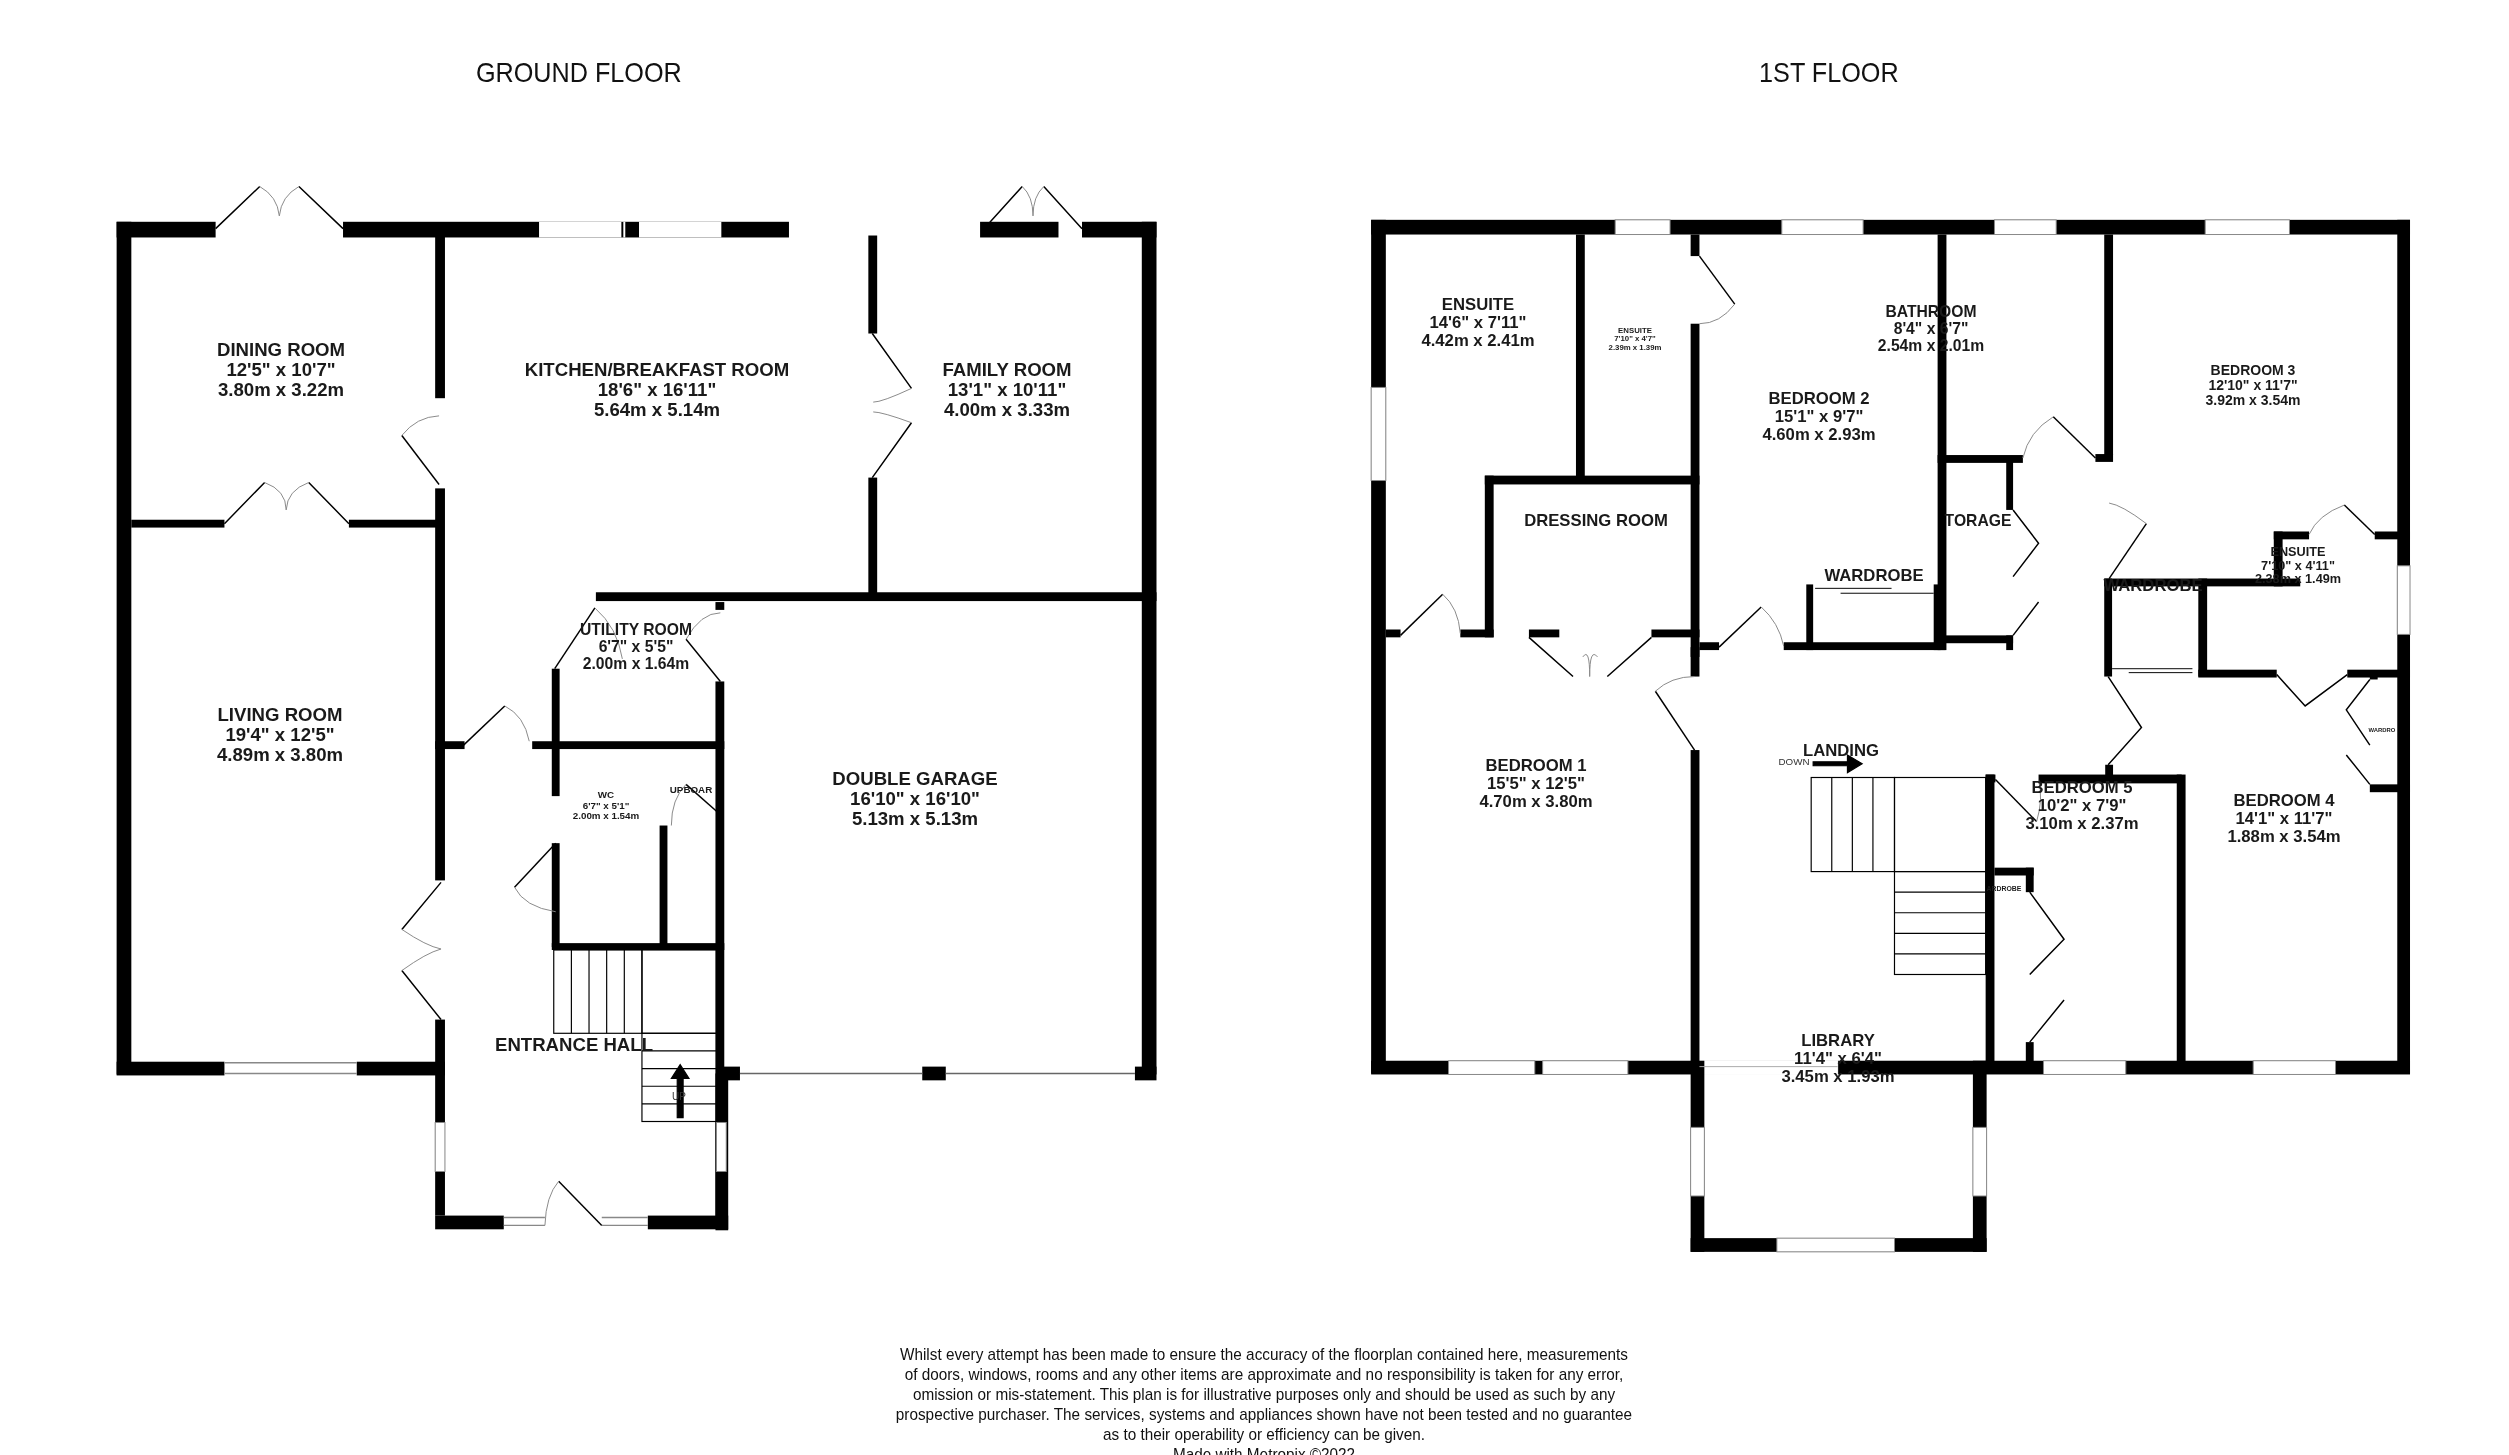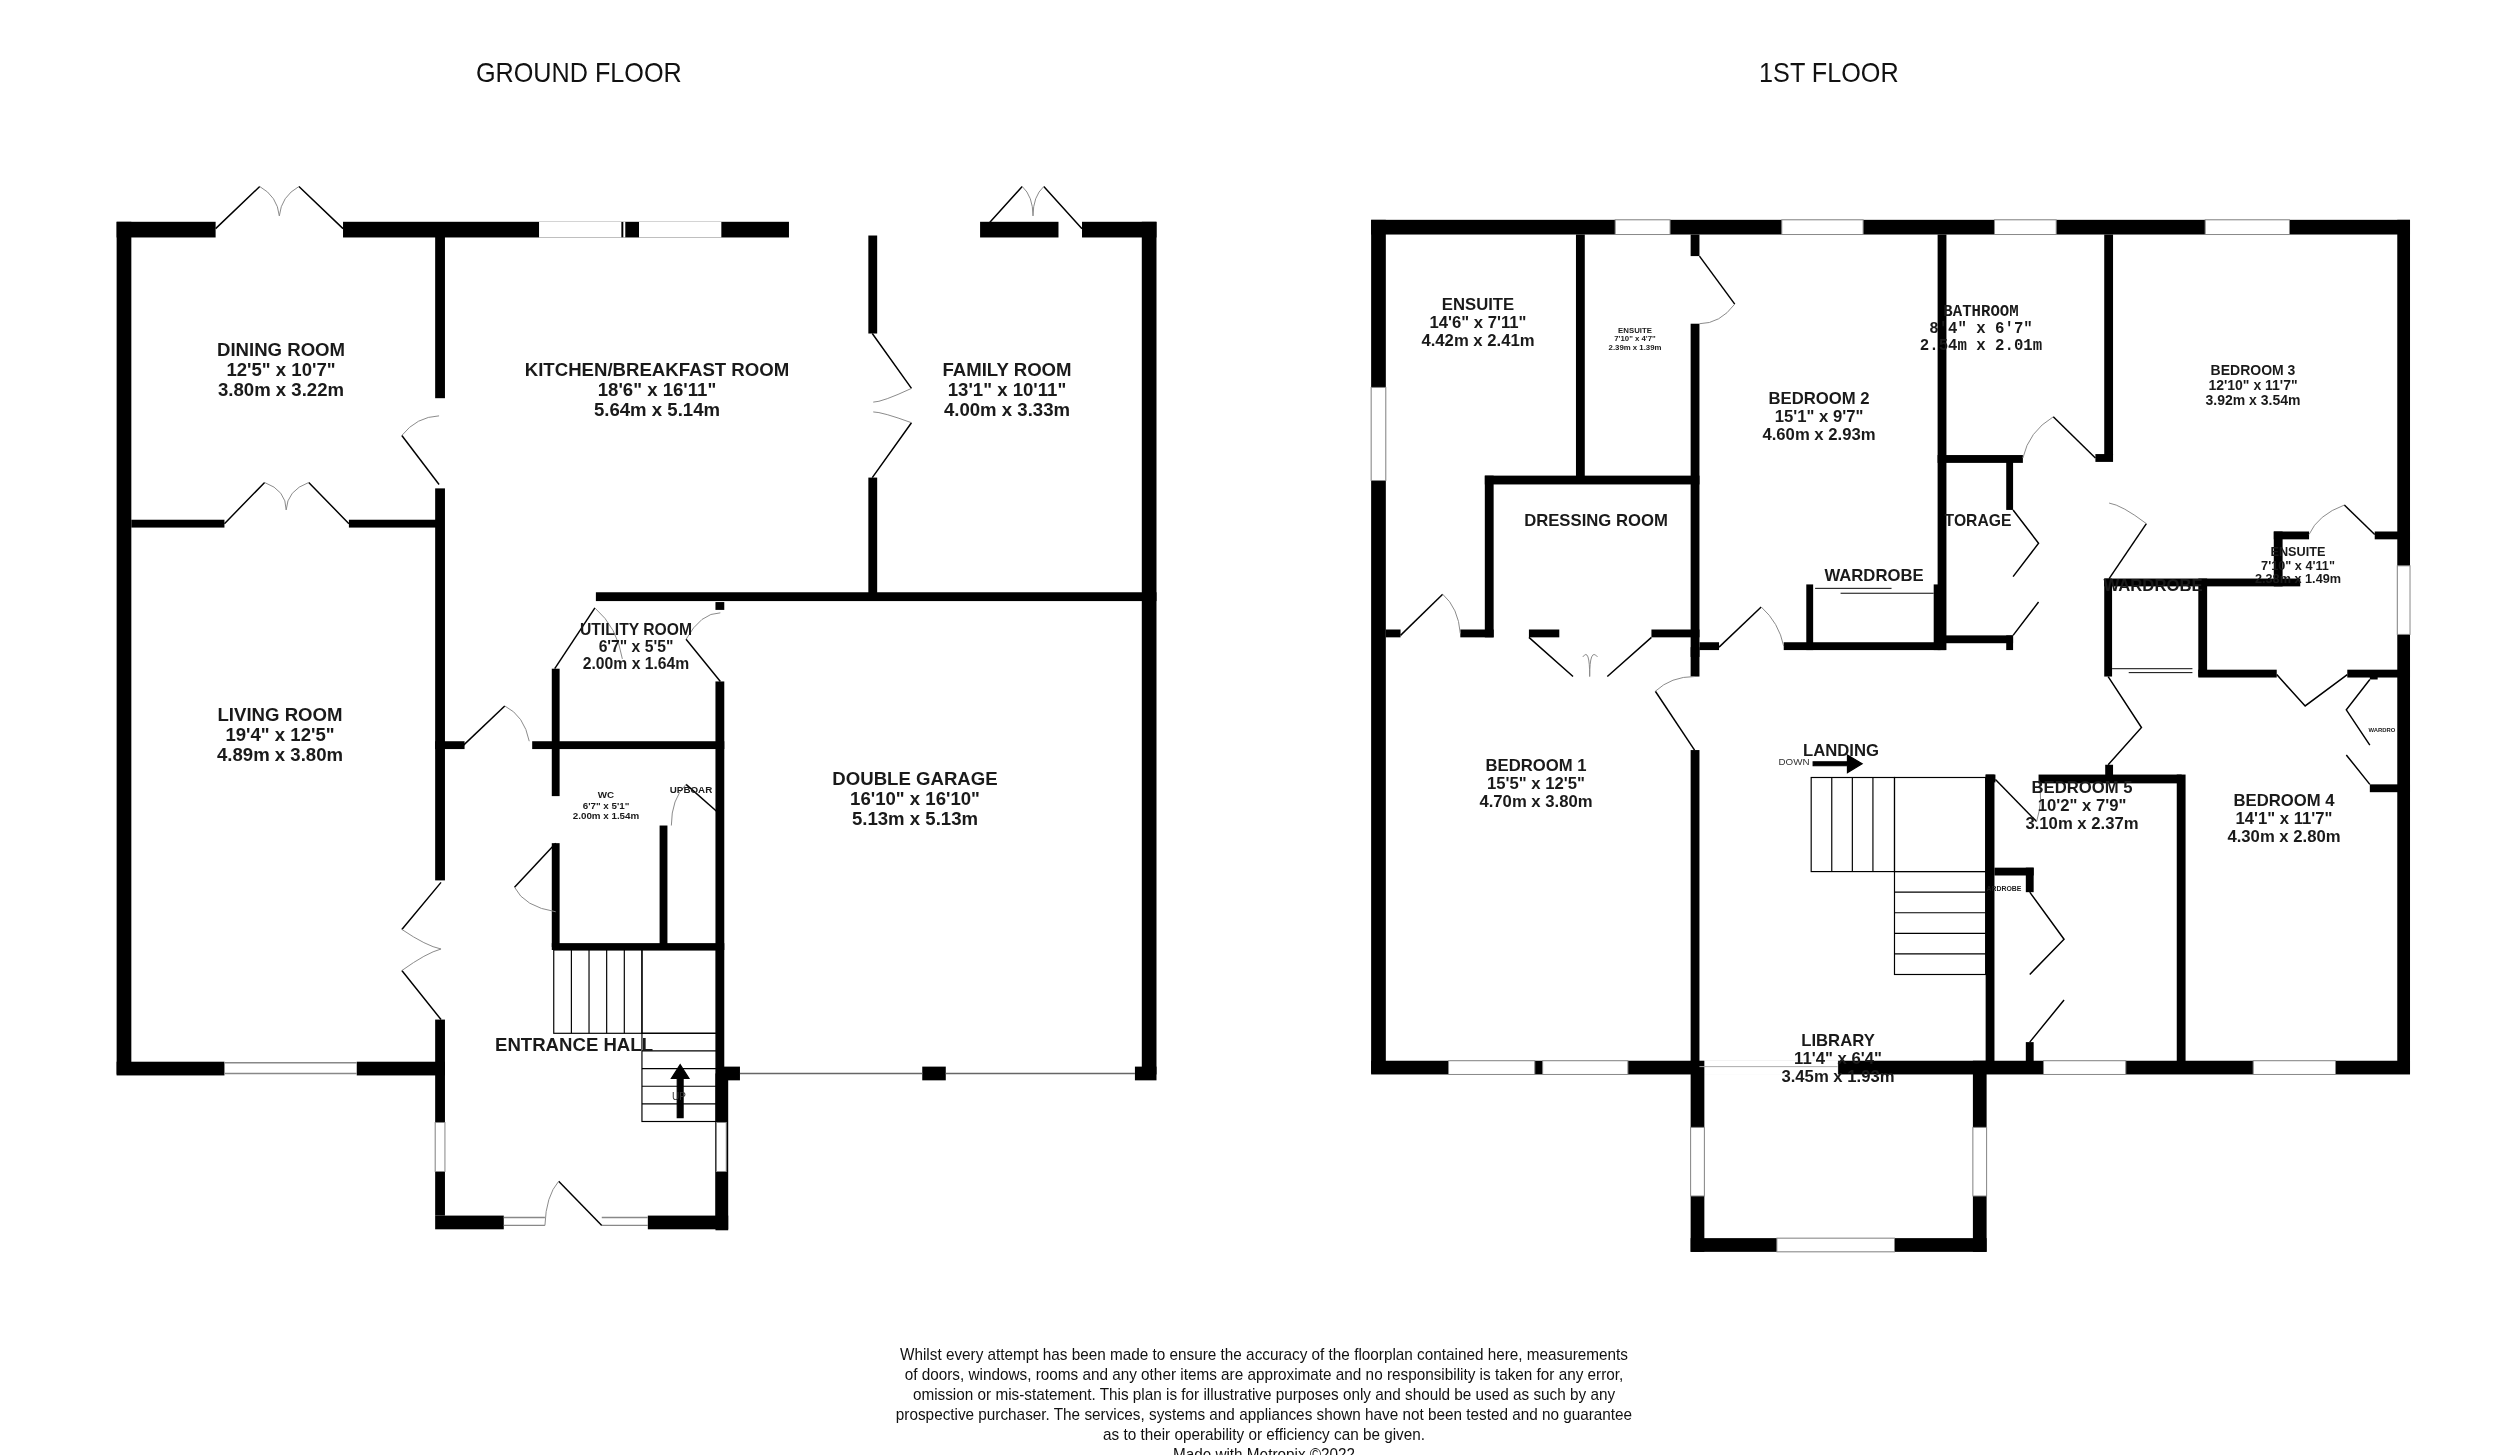--- a/index.html
+++ b/index.html
@@ -335,21 +335,21 @@
 <div class="room-label xs" style="left:1635px; top:340px;">
   <span class="name">ENSUITE</span>
   <span class="dim">7'10"  x 4'7"</span>
   <span class="dim">2.39m  x 1.39m</span>
 </div>
 <div class="room-label md" style="left:1819px; top:417px; font-size:16.7px;">
   <span class="name">BEDROOM 2</span>
   <span class="dim">15'1"  x 9'7"</span>
   <span class="dim">4.60m  x 2.93m</span>
 </div>
-<div class="room-label md" style="left:1981px; top:329px;font-family:Liberation Mono, monospace;">
+<div class="room-label md" style="left:1931px; top:329px;">
   <span class="name">BATHROOM</span>
   <span class="dim">8'4"  x 6'7"</span>
   <span class="dim">2.54m  x 2.01m</span>
 </div>
 <div class="room-label md" style="left:2253px; top:386px; font-size:14px;">
   <span class="name">BEDROOM 3</span>
   <span class="dim">12'10"  x 11'7"</span>
   <span class="dim">3.92m  x 3.54m</span>
 </div>
 <div class="room-label md" style="left:1596px; top:521px; font-size:16.7px;">
@@ -385,21 +385,21 @@
   <span class="name">BEDROOM 5</span>
   <span class="dim">10'2"  x 7'9"</span>
   <span class="dim">3.10m  x 2.37m</span>
 </div>
 <div class="room-label xs" style="left:2004px; top:889px; font-size:6.9px;">
   <span class="name">ARDROBE</span>
 </div>
 <div class="room-label md" style="left:2284px; top:819px; font-size:16.7px;">
   <span class="name">BEDROOM 4</span>
   <span class="dim">14'1"  x 11'7"</span>
-  <span class="dim">4.30m  x 2.80m</span>
+  <span class="dim">1.88m  x 3.54m</span>
 </div>
 <div class="room-label md" style="left:1838px; top:1059px; font-size:16.7px;">
   <span class="name">LIBRARY</span>
   <span class="dim">11'4"  x 6'4"</span>
   <span class="dim">3.45m  x 1.93m</span>
 </div>
 
 <div class="disclaimer">
   <span class="credit">Whilst every attempt has been made to ensure the accuracy of the floorplan contained here, measurements</span>
   <span class="credit">of doors, windows, rooms and any other items are approximate and no responsibility is taken for any error,</span>

